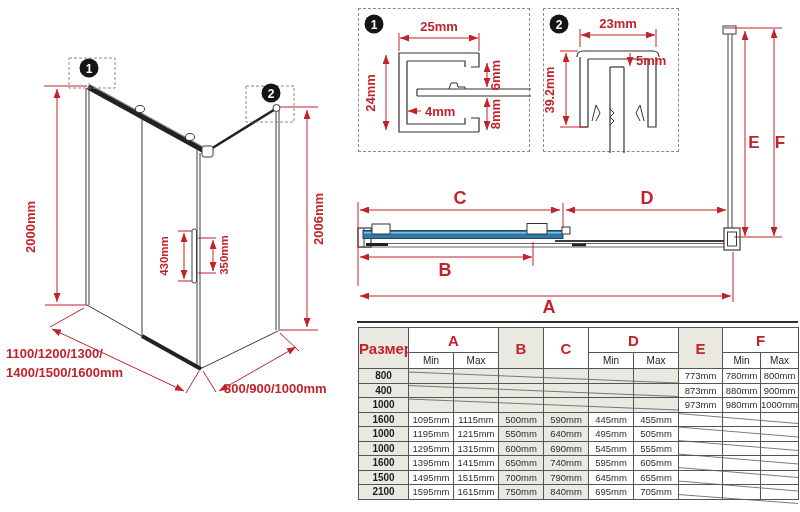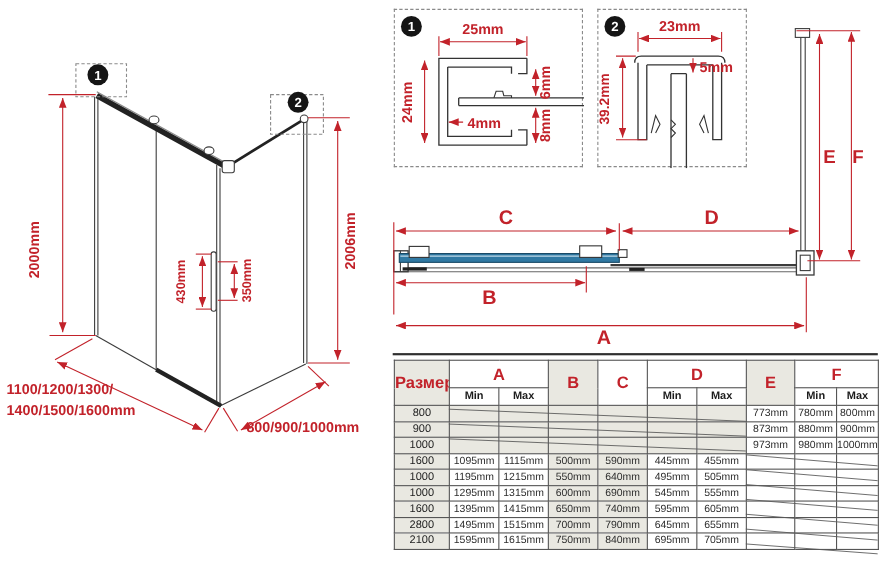--- a/index.html
+++ b/index.html
@@ -6,23 +6,23 @@
   #stage{position:relative;width:800px;height:512px;background:#fff;overflow:hidden;
          font-family:"Liberation Sans",sans-serif;}
   svg text{font-family:"Liberation Sans",sans-serif;}
   .abs{position:absolute;}
   .detail-box{border:1px dashed #8a8a8a;background:#fff;box-sizing:border-box;}
   
   #size-table{border-collapse:collapse;table-layout:fixed;width:440px;}
   #size-table th,#size-table td{border:1px solid #555;padding:0;text-align:center;
       vertical-align:middle;overflow:hidden;white-space:nowrap;background:#fff;}
   #size-table thead tr.letters th{height:24px;font-size:15px;font-weight:bold;color:#c2222a;}
-  #size-table thead tr.minmax th{height:15px;font-size:10px;font-weight:bold;color:#1c1c1c;}
+  #size-table thead tr.minmax th{height:15px;font-size:10px;font-weight:normal;color:#1c1c1c;}
   #size-table td{height:13.5px;font-size:9.5px;color:#2d2d2d;}
-  #size-table td.sz{font-weight:normal;font-size:10px;color:#1c1c1c;}
+  #size-table td.sz{font-weight:bold;font-size:10px;color:#1c1c1c;}
   #size-table .shade{background:#e9e8e1;}
   #size-table th.szcol{font-size:11px;font-weight:normal;color:#333;}
   .topline{background:#2f2f2f;}
 </style>
 </head>
 <body>
 
 <div id="stage">
 
   <svg class="abs" style="left:0;top:0" width="350" height="420" viewBox="0 0 350 420">
@@ -277,21 +277,21 @@
           <td class="shade"></td>
           <td class="shade"></td>
           <td class="shade"></td>
           <td class="shade"></td>
           <td class="shade"></td>
           <td>773mm</td>
           <td>780mm</td>
           <td>800mm</td>
         </tr>
         <tr>
-          <td class="sz shade">900</td>
+          <td class="sz shade">400</td>
           <td class="shade"></td>
           <td class="shade"></td>
           <td class="shade"></td>
           <td class="shade"></td>
           <td class="shade"></td>
           <td class="shade"></td>
           <td>873mm</td>
           <td>880mm</td>
           <td>900mm</td>
         </tr>
@@ -349,21 +349,21 @@
           <td>1415mm</td>
           <td class="shade">650mm</td>
           <td class="shade">740mm</td>
           <td>595mm</td>
           <td>605mm</td>
           <td></td>
           <td></td>
           <td></td>
         </tr>
         <tr>
-          <td class="sz shade">2800</td>
+          <td class="sz shade">1500</td>
           <td>1495mm</td>
           <td>1515mm</td>
           <td class="shade">700mm</td>
           <td class="shade">790mm</td>
           <td>645mm</td>
           <td>655mm</td>
           <td></td>
           <td></td>
           <td></td>
         </tr>

